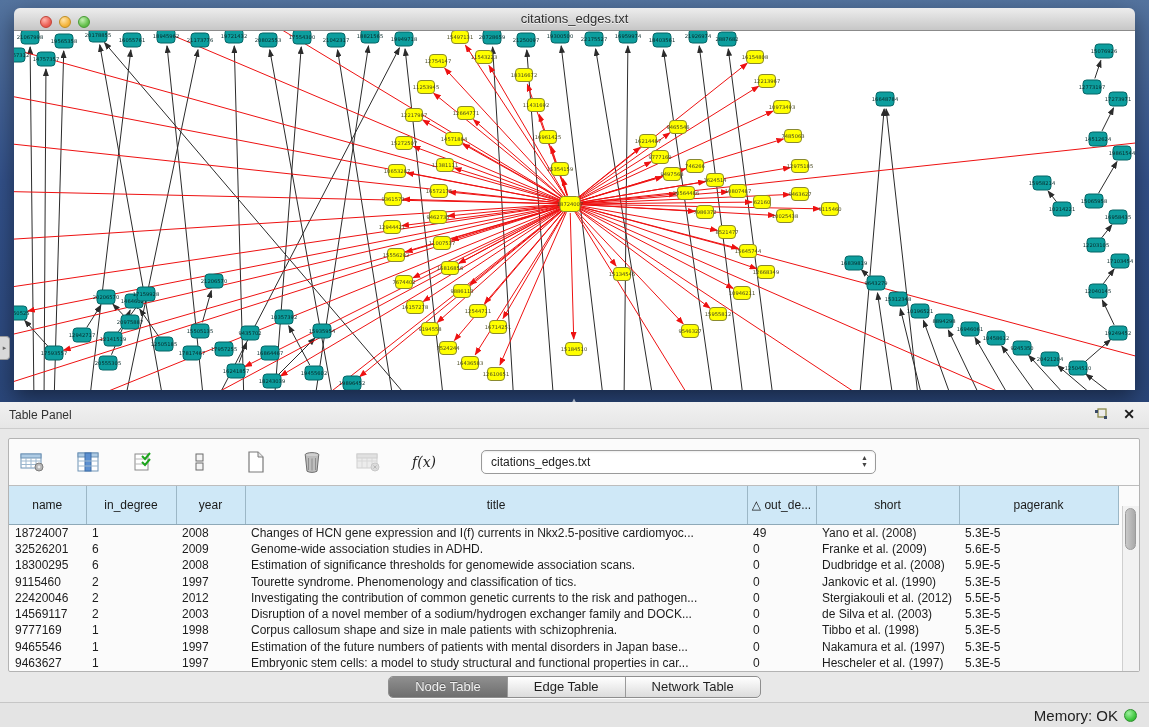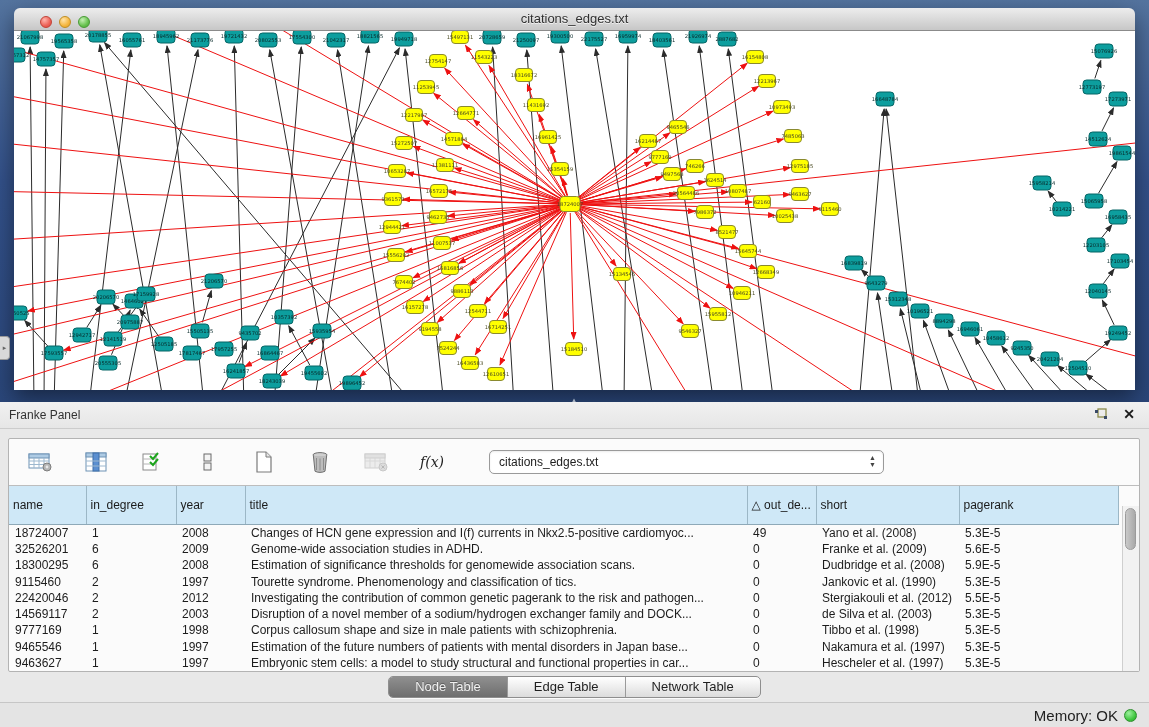--- a/index.html
+++ b/index.html
@@ -28,32 +28,32 @@
 
   
   .table-panel{position:absolute;left:0;top:402px;width:1149px;height:325px;background:#e8e8e8;}
   .panel-header{height:26px;background:linear-gradient(#f1f1f1,#e6e6e6);border-bottom:1px solid #cccccc;position:relative;}
   .panel-header .ph-title{position:absolute;left:9px;top:6px;font-size:12px;color:#333;}
   .float-icon{position:absolute;right:40px;top:5px;width:16px;height:16px;}
   .close-icon{position:absolute;right:14px;top:4px;font-size:14px;font-weight:bold;color:#1a1a1a;cursor:default;}
 
   .panel-body{position:absolute;left:8px;top:36px;width:1132px;height:234px;background:#fbfbfb;
               border:1px solid #b3b3b3;border-radius:2px;box-sizing:border-box;}
-  .toolbar{height:46px;display:flex;align-items:center;padding-left:18px;gap:23px;}
+  .toolbar{height:46px;display:flex;align-items:center;padding-left:10px;gap:23px;}
   .tb-btn{width:26px;height:26px;margin-right:7px;display:flex;align-items:center;justify-content:center;}
   .fx{font-family:"DejaVu Serif",serif;font-style:italic;font-size:14px;color:#222;}
   .dropdown{margin-left:14px;width:393px;height:22px;border:1px solid #9a9a9a;border-radius:5px;background:#fff;
             display:flex;align-items:center;position:relative;box-shadow:inset 0 1px 2px rgba(0,0,0,.08);}
   .dropdown .dd-value{font-size:12px;color:#222;padding-left:9px;}
   .dd-arrows{position:absolute;right:7px;top:3px;display:flex;flex-direction:column;line-height:7px;font-size:7px;color:#444;}
 
   .table-wrap{position:absolute;left:0px;top:46px;right:0px;bottom:0px;overflow:hidden;border-top:1px solid #bdbdbd;}
   table.grid{border-collapse:collapse;table-layout:fixed;width:1109px;font-size:12px;}
   table.grid th{height:16px;background:#cfe8f7;border-right:1px solid #9cb7c6;border-bottom:1px solid #8ea9b8;
-                font-weight:normal;color:#1a1a1a;text-align:left;overflow:hidden;white-space:nowrap;padding:12px 4px;box-sizing:border-box;}
+                font-weight:normal;color:#1a1a1a;text-align:center;overflow:hidden;white-space:nowrap;padding:12px 4px;box-sizing:border-box;}
   table.grid td{height:16.3px;color:#1c1c1c;padding:0 0 0 6px;white-space:nowrap;overflow:hidden;box-sizing:border-box;}
   .vscroll{position:absolute;right:0;top:20px;bottom:0;width:16px;background:#f2f2f2;border-left:1px solid #cfcfcf;}
   .vthumb{position:absolute;left:2px;top:2px;width:11px;height:42px;border-radius:6px;
           background:linear-gradient(90deg,#c9c9c9,#a9a9a9);border:1px solid #9b9b9b;box-sizing:border-box;}
 
   .tabs-row{position:absolute;left:0;top:274px;width:1149px;height:26px;display:flex;justify-content:center;}
   .seg{display:inline-flex;height:20px;border:1px solid #8e8e8e;border-radius:5px;overflow:hidden;
        background:linear-gradient(#ffffff,#dcdcdc);box-shadow:0 1px 0 rgba(255,255,255,.8);}
   .seg-btn{padding:0 26px;font-size:13px;line-height:20px;color:#1f1f1f;border-right:1px solid #9a9a9a;}
   .seg-btn:last-child{border-right:none;}
@@ -479,21 +479,21 @@
             </g>
           </svg>
       </div>
     </div>
     <div class="collapsed-handle">▸</div>
     <div class="divider-grip">▴</div>
   </div>
 
   <div class="table-panel">
     <div class="panel-header">
-      <span class="ph-title">Franke Panel</span>
+      <span class="ph-title">Table Panel</span>
       <svg class="float-icon" viewBox="0 0 16 16">
         <rect x="5" y="2" width="8" height="8" fill="none" stroke="#8a8a4a" stroke-width="1.3"></rect>
         <rect x="2" y="3" width="3" height="3" fill="#3a4a66"></rect>
         <rect x="11" y="9" width="3" height="3" fill="#3a4a66"></rect>
       </svg>
       <span class="close-icon">✕</span>
     </div>
 
     <div class="panel-body">
       <div class="toolbar">
@@ -618,21 +618,21 @@
                 <td>1997</td>
                 <td>Tourette syndrome. Phenomenology and classification of tics.</td>
                 <td>0</td>
                 <td>Jankovic et al. (1990)</td>
                 <td>5.3E-5</td>
               </tr>
               <tr>
                 <td>22420046</td>
                 <td>2</td>
                 <td>2012</td>
-                <td>Investigating the contribution of common genetic pagerank to the risk and pathogen...</td>
+                <td>Investigating the contribution of common genetic currents to the risk and pathogen...</td>
                 <td>0</td>
                 <td>Stergiakouli et al. (2012)</td>
                 <td>5.5E-5</td>
               </tr>
               <tr>
                 <td>14569117</td>
                 <td>2</td>
                 <td>2003</td>
                 <td>Disruption of a novel member of a sodium/hydrogen exchanger family and DOCK...</td>
                 <td>0</td>

